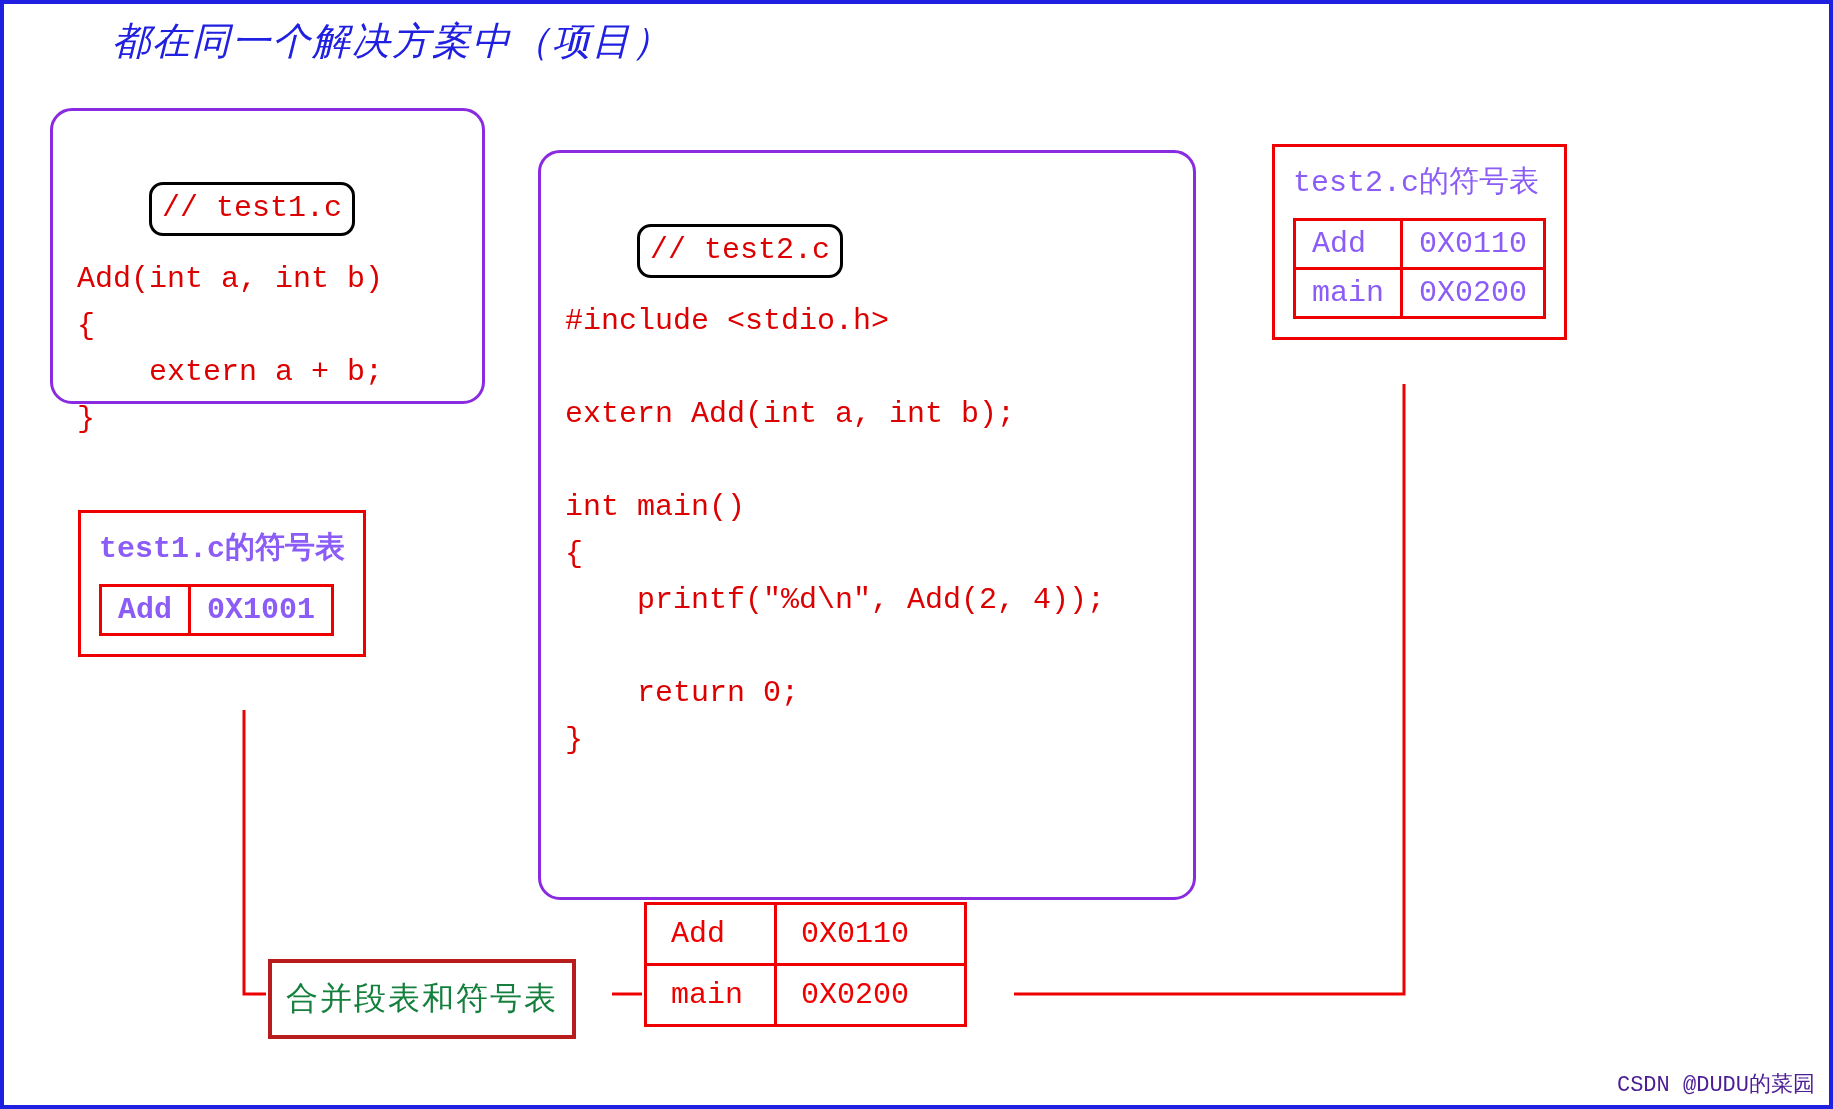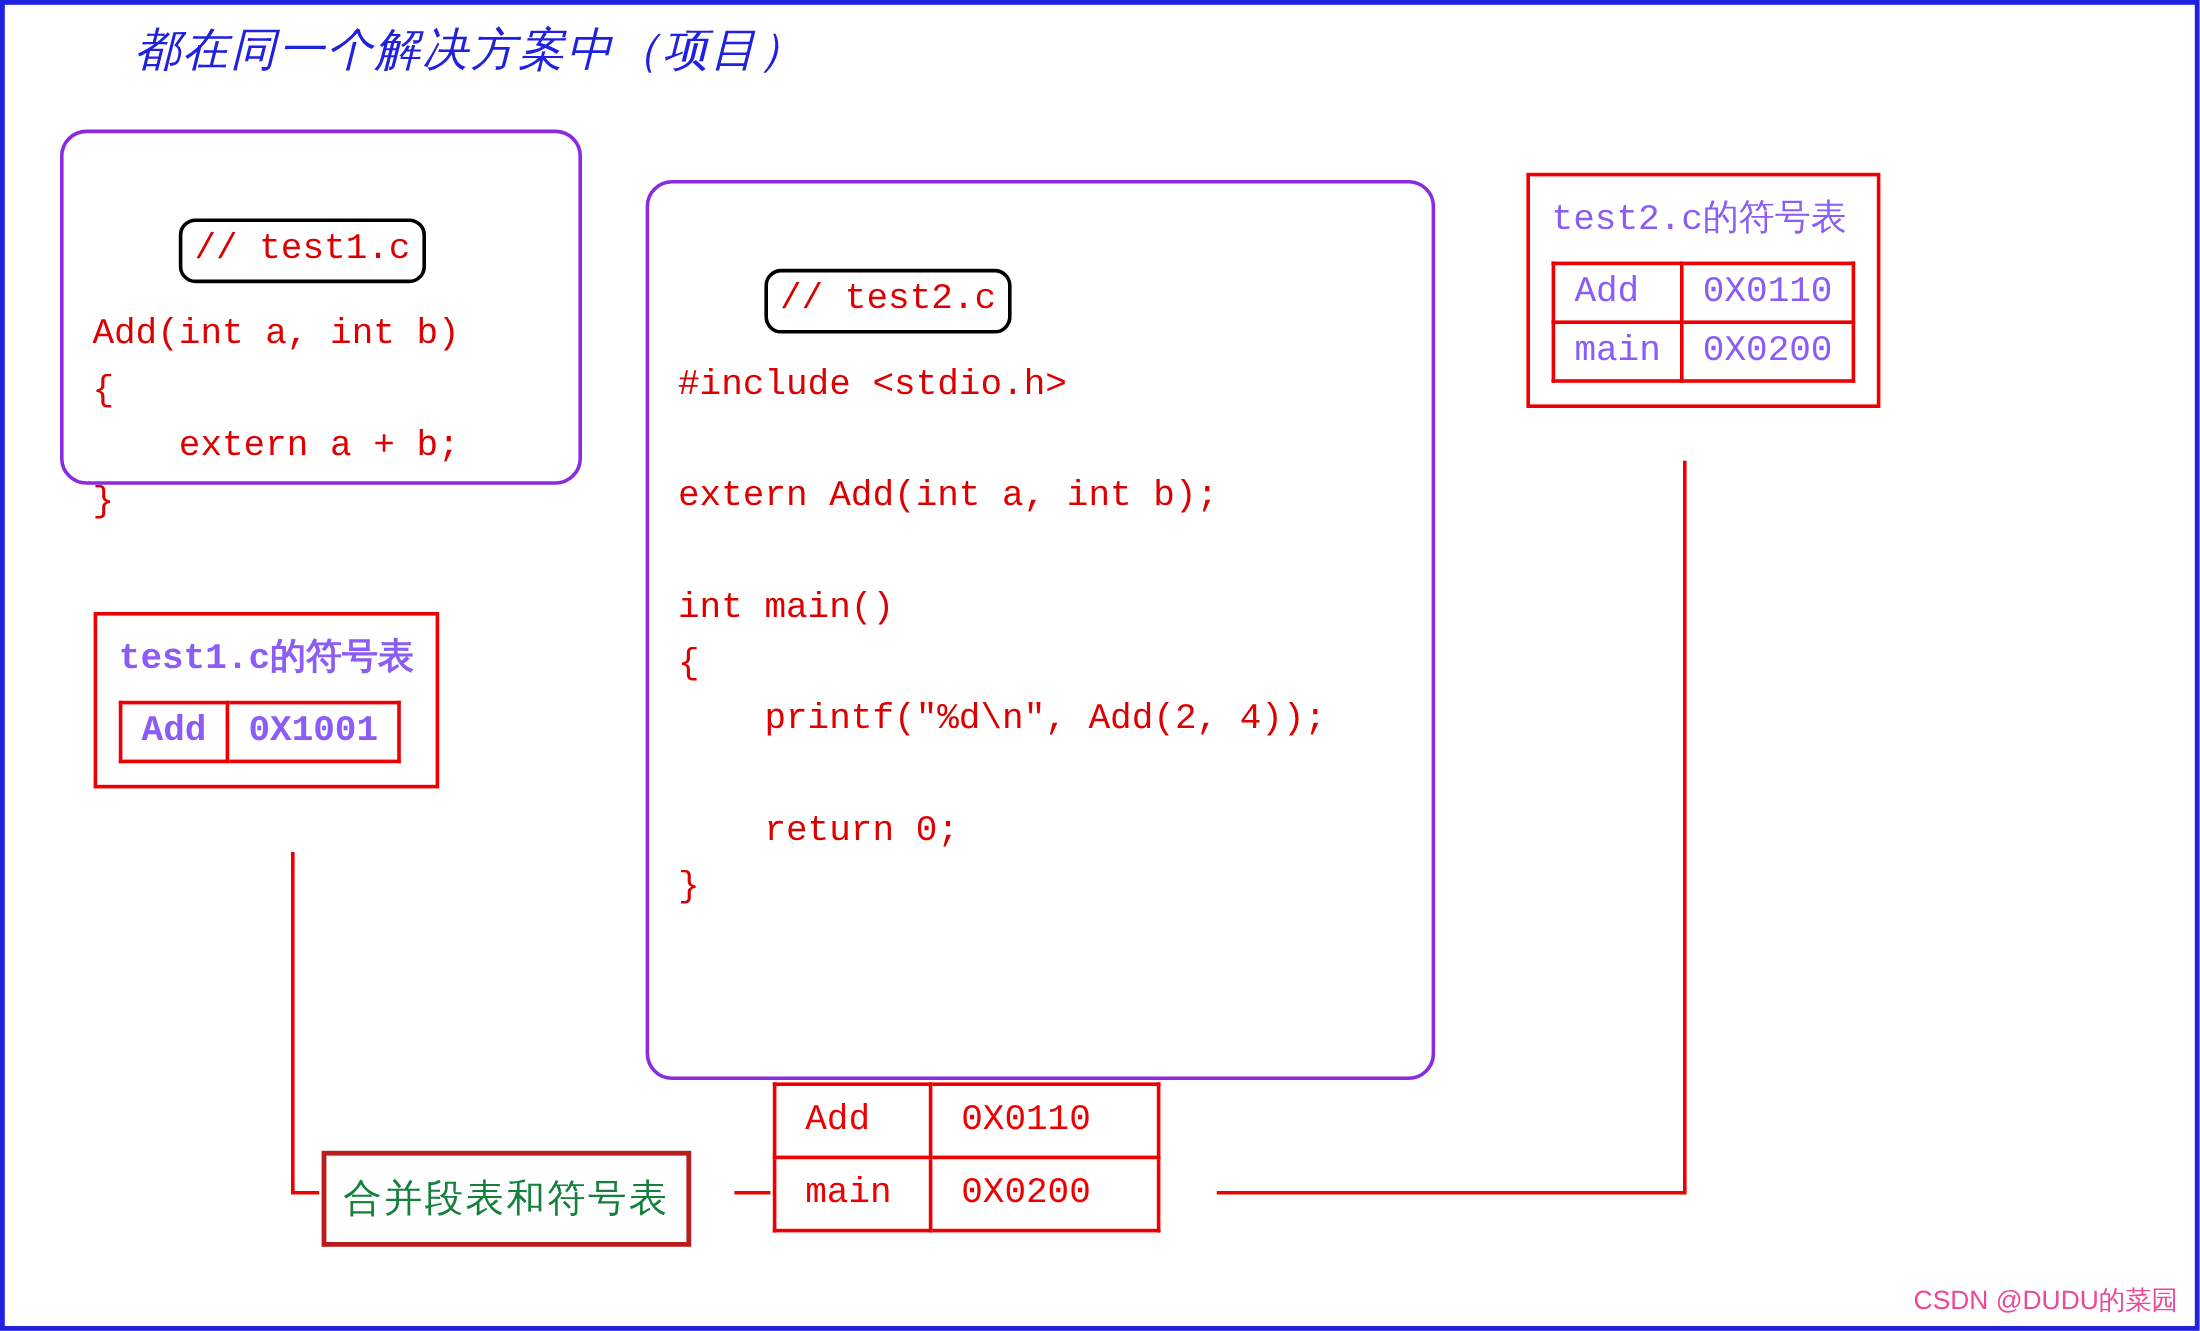--- a/index.html
+++ b/index.html
@@ -84,23 +84,23 @@
   svg.lines {
     position: absolute;
     left: 0; top: 0;
     width: 100%; height: 100%;
     pointer-events: none;
   }
   .watermark {
     position: absolute;
     right: 14px;
     bottom: 6px;
-    color: #ec4899;
+    color: #4c1d95;
     font-size: 22px;
-    font-family: Liberation Sans, sans-serif;
+    font-family: Liberation Mono, monospace;
   }
 </style>
 </head>
 <body>
 
 <div class="canvas">
 
   <div class="title-text">都在同一个解决方案中（项目）</div>
 
   <div class="code-panel" style="left:46px; top:104px; width:435px; height:296px;">

